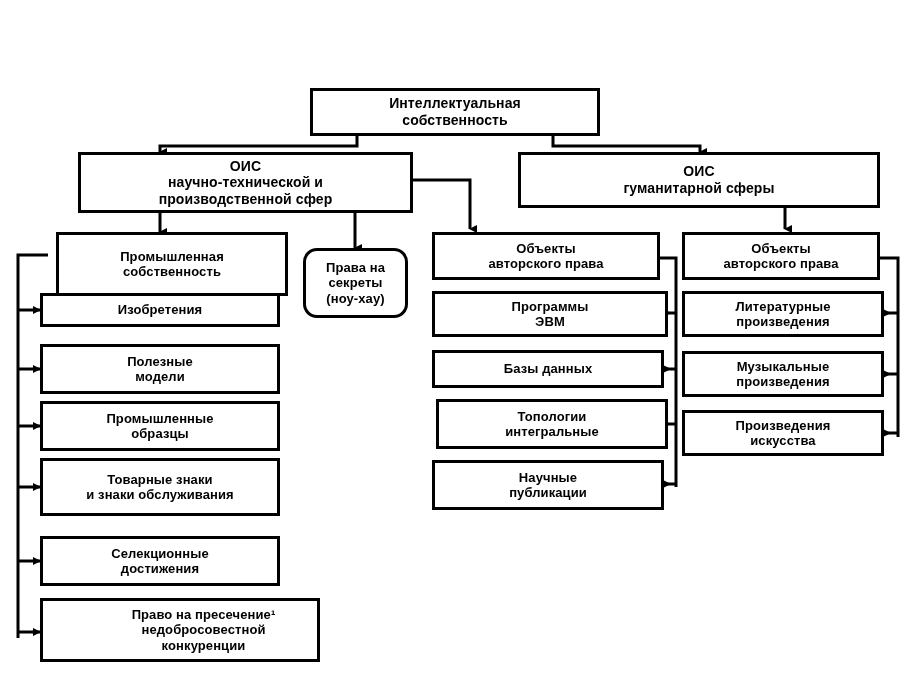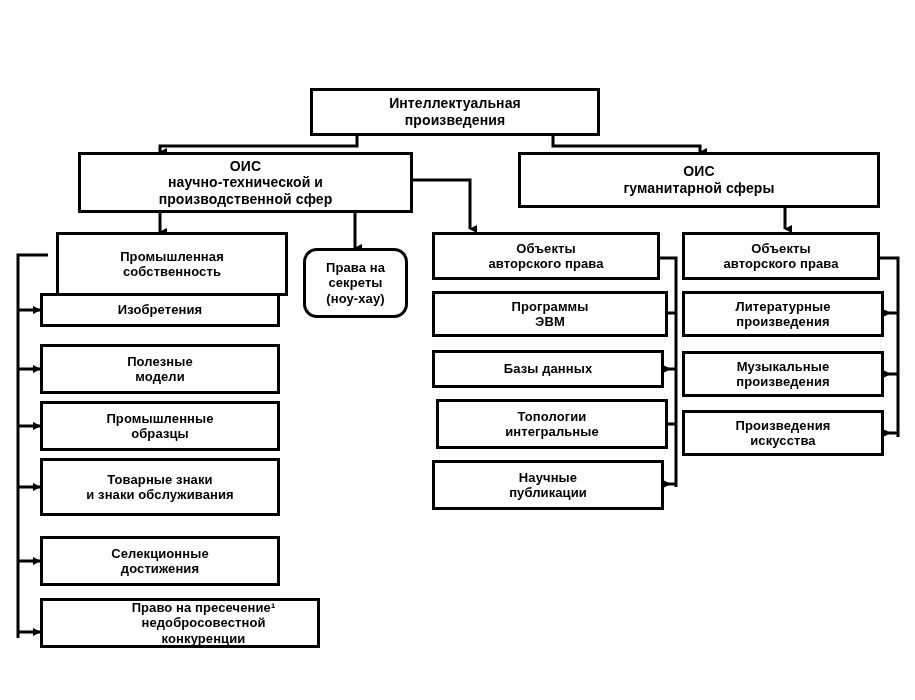--- a/index.html
+++ b/index.html
@@ -100,21 +100,21 @@
 
       <path d="M880,258 L898,258 L898,437"></path>
       <path d="M898,313 L884,313" marker-end="url(#ah-left)"></path>
       <path d="M898,374 L884,374" marker-end="url(#ah-left)"></path>
       <path d="M898,433 L884,433" marker-end="url(#ah-left)"></path>
     </g>
   </svg>
 
   <div class="node fs14" style="left:310px; top:88px; width:290px; height:48px;">
     <span class="txt">Интеллектуальная
-произведения</span>
+собственность</span>
   </div>
 
   <div class="node fs14" style="left:78px; top:152px; width:335px; height:61px;">
     <span class="txt">ОИС
 научно-технической и
 производственной сфер</span>
   </div>
 
   <div class="node fs14" style="left:518px; top:152px; width:362px; height:56px;">
     <span class="txt">ОИС
@@ -149,21 +149,21 @@
   <div class="node fs13" style="left:40px; top:458px; width:240px; height:58px;">
     <span class="txt">Товарные знаки
 и знаки обслуживания</span>
   </div>
 
   <div class="node fs13" style="left:40px; top:536px; width:240px; height:50px;">
     <span class="txt">Селекционные
 достижения</span>
   </div>
 
-  <div class="node fs13" style="left:40px; top:598px; width:280px; height:50px;padding-left:47px;">
+  <div class="node fs13" style="left:40px; top:598px; width:280px; height:64px;padding-left:47px;">
     <span class="txt">Право на пресечение¹
 недобросовестной
 конкуренции</span>
   </div>
 
   <div class="node fs13" style="left:432px; top:232px; width:228px; height:48px;">
     <span class="txt">Объекты
 авторского права</span>
   </div>
 

